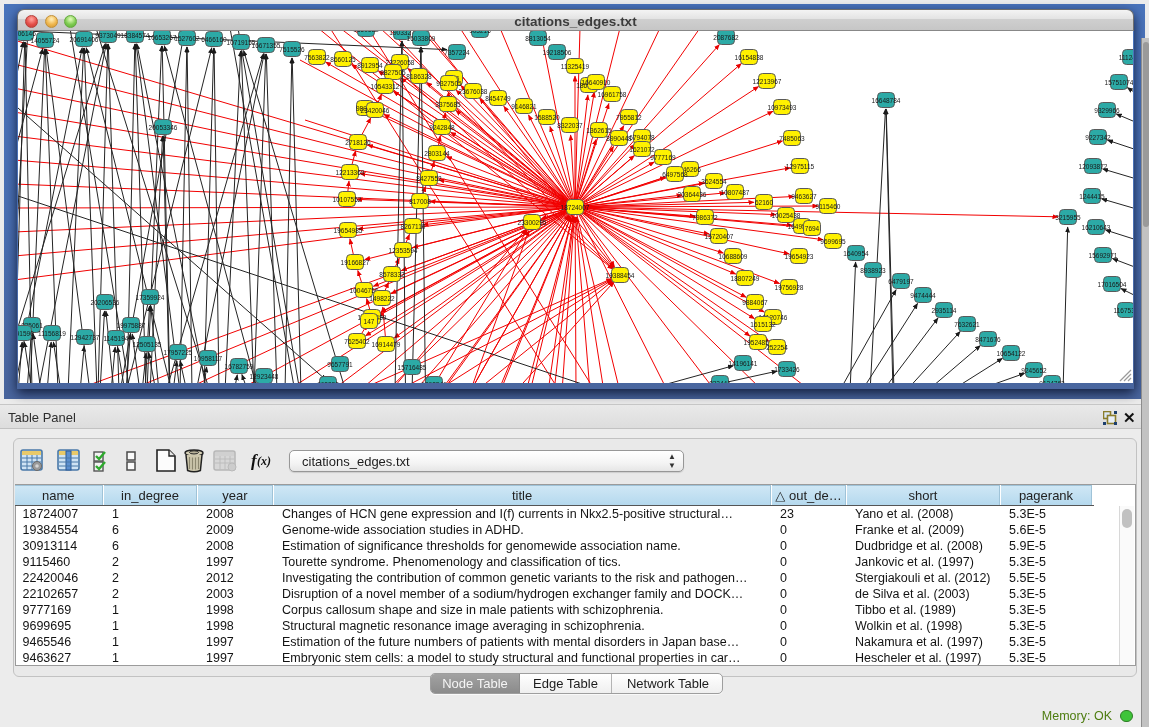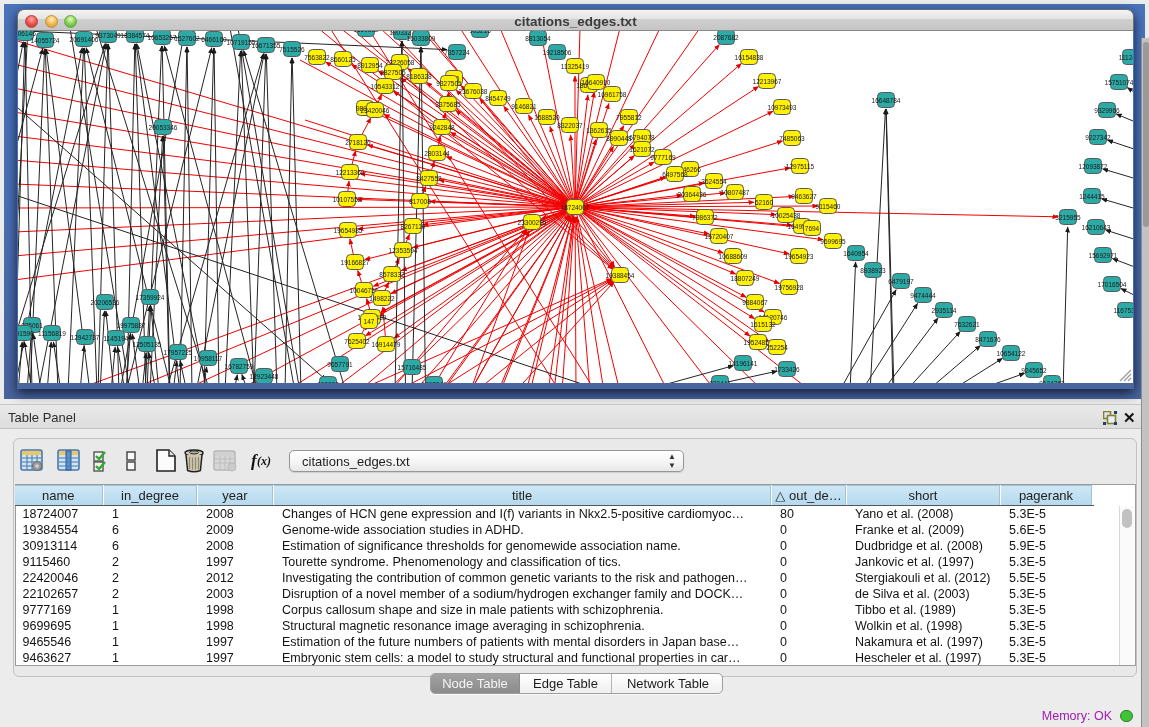--- a/index.html
+++ b/index.html
@@ -34,21 +34,21 @@
 #headunderline { position:absolute; left:14.5px; top:504.5px; width:1079px; height:1px; background:#555; }
 .c { position:absolute; height:16px; font-size:12.5px; color:#131313; line-height:16px; white-space:nowrap; overflow:hidden; }
 #vscroll { position:absolute; left:1119px; top:506px; width:15px; height:159px; background:#fafafa; border-left:1px solid #d8d8d8; }
 #vthumb { position:absolute; left:1121.5px; top:509px; width:10px; height:19px; background:#c1c1c1; border-radius:5px; }
 #tabs { position:absolute; left:430px; top:673px; width:293px; height:21px; border:1px solid #9e9e9e; border-radius:5px;
   background:linear-gradient(#ffffff,#efefef); box-shadow:0 1px 0 rgba(255,255,255,.7); }
 .seg { position:absolute; top:0; height:19px; font-size:13px; line-height:19px; text-align:center; color:#1c1c1c; }
 #seg1 { left:0; width:89px; background:linear-gradient(#a2a2a2,#8b8b8b); color:#f5f5f5; border-radius:4px 0 0 4px; border-right:1px solid #8a8a8a; }
 #seg2 { left:89px; width:92px; border-right:1px solid #b4b4b4; }
 #seg3 { left:181px; width:112px; }
-#memory { position:absolute; right:37px; top:709px; font-size:12.5px; color:#a21caf; }
+#memory { position:absolute; right:37px; top:709px; font-size:12.5px; color:#4d7c0f; }
 #memdot { position:absolute; left:1120px; top:709.5px; width:12.5px; height:12.5px; border-radius:50%; background:#3ec439; border:1.5px solid #2f7d26; }
 </style></head><body>
 <div id="bluepanel">
   <div id="netwin">
     <div id="titlebar">
         <div class="light" id="l1"></div>
         <div class="light" id="l2"></div>
         <div class="light" id="l3"></div>
       <div id="wtitle">citations_edges.txt</div>
       </div>
@@ -953,22 +953,22 @@
 <div class="h" style="left:104px;width:93px">in_degree</div>
 <div class="h" style="left:198px;width:75px">year</div>
 <div class="h" style="left:274px;width:497px">title</div>
 <div class="h" style="left:772px;width:74px">△ out_de…</div>
 <div class="h" style="left:847px;width:153px">short</div>
 <div class="h" style="left:1001px;width:91px">pagerank</div>
 <div id="headunderline"></div>
 <div class="c" style="left:22.5px;width:79.5px;top:506px">18724007</div>
 <div class="c" style="left:112px;width:84px;top:506px">1</div>
 <div class="c" style="left:206px;width:66px;top:506px">2008</div>
-<div class="c" style="left:282px;width:488px;top:506px">Changes of HCN gene expression and I(f) variants in Nkx2.5-positive cardiomyoc…</div>
-<div class="c" style="left:780px;width:65px;top:506px">80</div>
+<div class="c" style="left:282px;width:488px;top:506px">Changes of HCN gene expression and I(f) currents in Nkx2.5-positive structural…</div>
+<div class="c" style="left:780px;width:65px;top:506px">23</div>
 <div class="c" style="left:855px;width:144px;top:506px">Yano et al. (2008)</div>
 <div class="c" style="left:1009px;width:82px;top:506px">5.3E-5</div>
 <div class="c" style="left:22.5px;width:79.5px;top:522px">19384554</div>
 <div class="c" style="left:112px;width:84px;top:522px">6</div>
 <div class="c" style="left:206px;width:66px;top:522px">2009</div>
 <div class="c" style="left:282px;width:488px;top:522px">Genome-wide association studies in ADHD.</div>
 <div class="c" style="left:780px;width:65px;top:522px">0</div>
 <div class="c" style="left:855px;width:144px;top:522px">Franke et al. (2009)</div>
 <div class="c" style="left:1009px;width:82px;top:522px">5.6E-5</div>
 <div class="c" style="left:22.5px;width:79.5px;top:538px">30913114</div>

